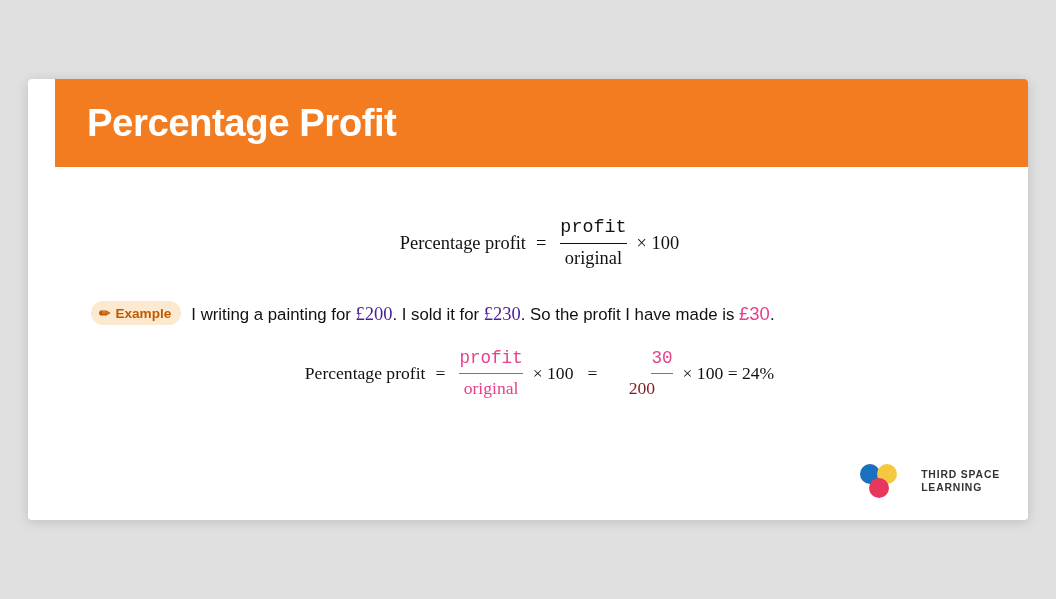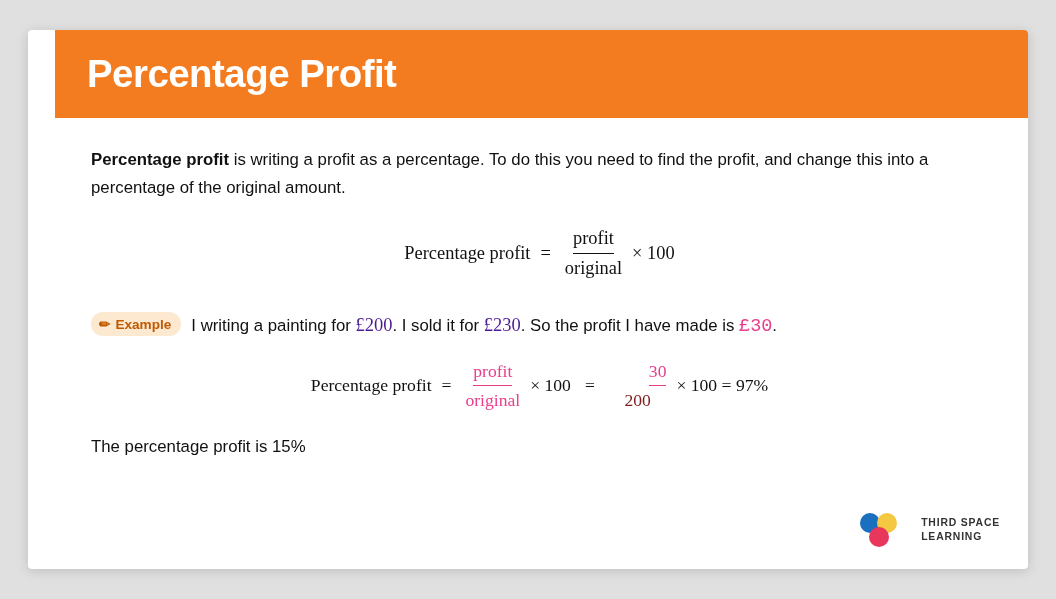--- a/index.html
+++ b/index.html
@@ -64,20 +64,21 @@
       align-items: center;
       vertical-align: middle;
       margin: 0 4px;
     }
 
     .fraction .numerator {
       border-bottom: 1.5px solid #111;
       padding-bottom: 2px;
       text-align: right;
       line-height: 1.4;
+      font-family: Liberation Mono, monospace;
     }
 
     .fraction .denominator {
       padding-top: 2px;
       text-align: center;
       line-height: 1.4;
     }
 
     .fraction-pink .numerator,
     .fraction-pink .denominator {
@@ -123,21 +124,21 @@
     }
 
     .highlight-blue {
       color: #4c1d95;
       font-family: 'Georgia', serif;
       font-size: 1.1em;
     }
 
     .highlight-pink {
       color: #e83e8c;
-      font-family: Liberation Mono, monospace;
+      font-family: Liberation Sans, sans-serif;
       font-size: 1.1em;
     }
 
     .formula-block-2 {
       text-align: center;
       margin: 16px 0 24px 0;
       font-size: 1.1em;
       color: #111;
       font-family: 'Georgia', serif;
     }
@@ -197,23 +198,20 @@
 <body>
 
 <div class="card">
 
   <div class="card-header">
     <h1>Percentage Profit</h1>
   </div>
 
   <div class="card-body">
 
-    <p class="intro-text">
-      <strong>Percentage profit</strong><span> is writing a profit as a percentage. To do this you need to find the profit, and change this into a percentage of the original amount.</span>
-    </p>
 
     <div class="formula-block">
       <span class="formula-row">
         <span class="math-roman">Percentage profit</span>
         <span class="equals-symbol">=</span>
         <span class="fraction">
           <span class="numerator math-roman">profit</span>
           <span class="denominator math-roman">original</span>
         </span>
         <span class="times-symbol">× 100</span>
@@ -237,25 +235,24 @@
         <span class="fraction fraction-pink">
           <span class="numerator">profit</span>
           <span class="denominator">original</span>
         </span>
         <span class="times-symbol">× 100</span>
         <span class="equals-symbol">=</span>
         <span class="fraction">
           <span class="numerator" style="color:#e83e8c; border-bottom-color:#e83e8c;margin-left:40px;">30</span>
           <span class="denominator" style="color:#7f1d1d;">200</span>
         </span>
-        <span class="times-symbol">× 100 = 97%</span>
-      </span>
-    </div>
-
-    <p class="conclusion-text">The percentage profit is 15%</p>
+        <span class="times-symbol">× 100 = 24%</span>
+      </span>
+    </div>
+
 
   </div>
 
   <div class="card-footer">
     <div class="tsl-logo">
 
       <svg width="52" height="42" viewBox="0 0 52 42">
 
         <circle cx="13" cy="14" r="10" fill="#1a6fbe"></circle>
 

